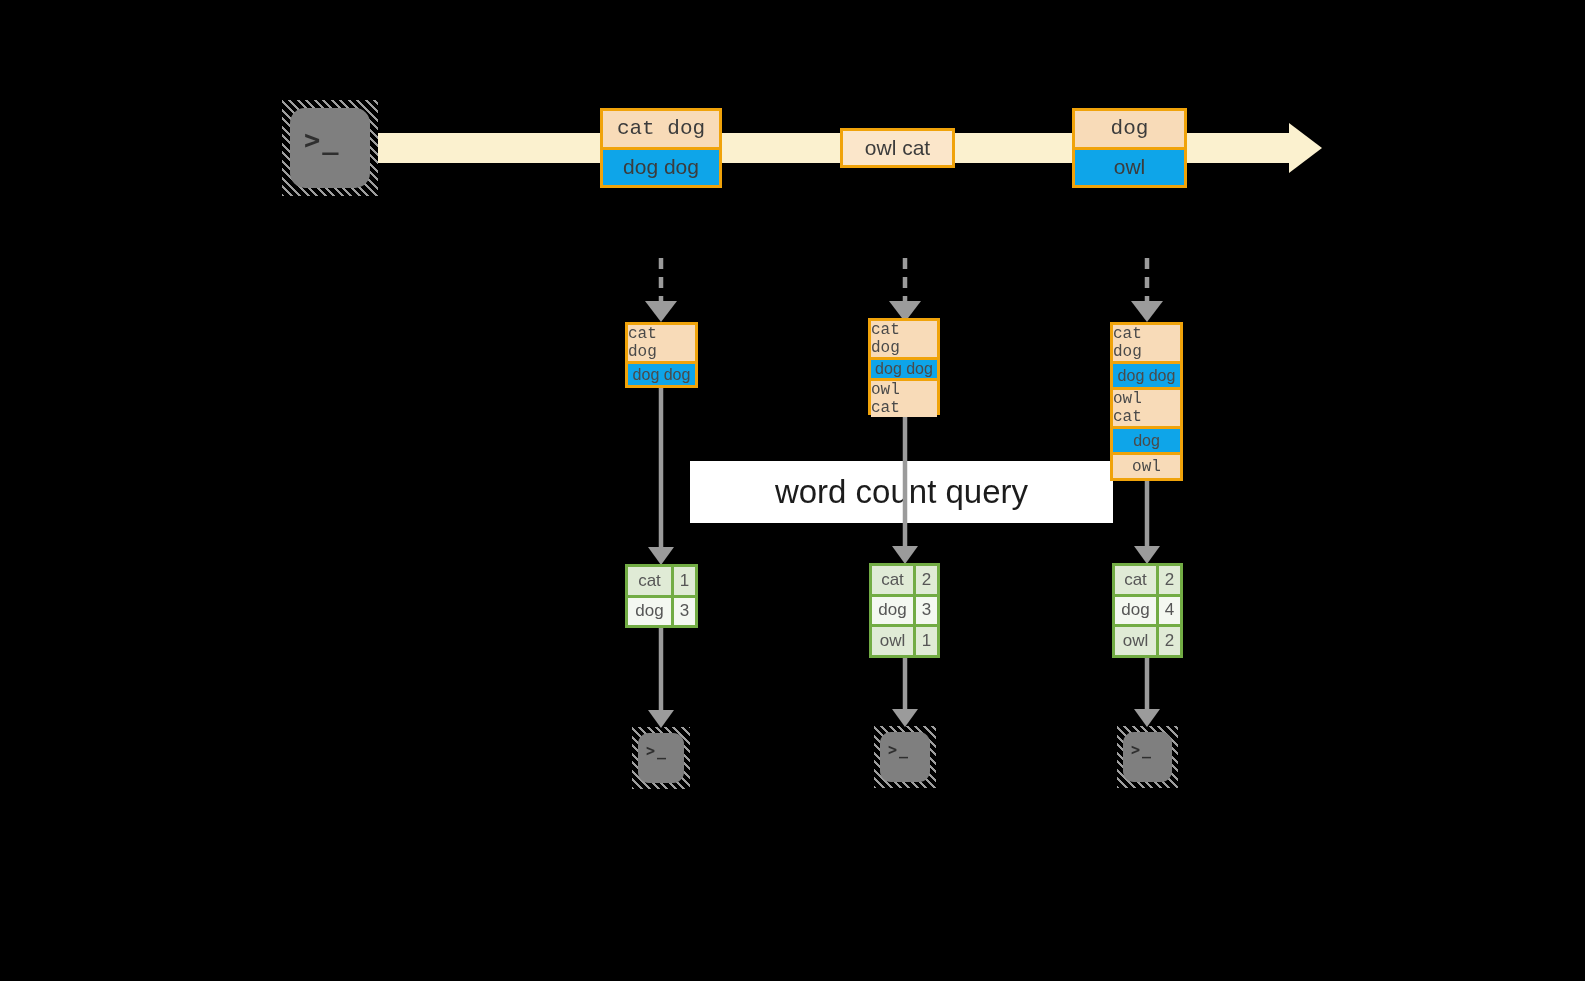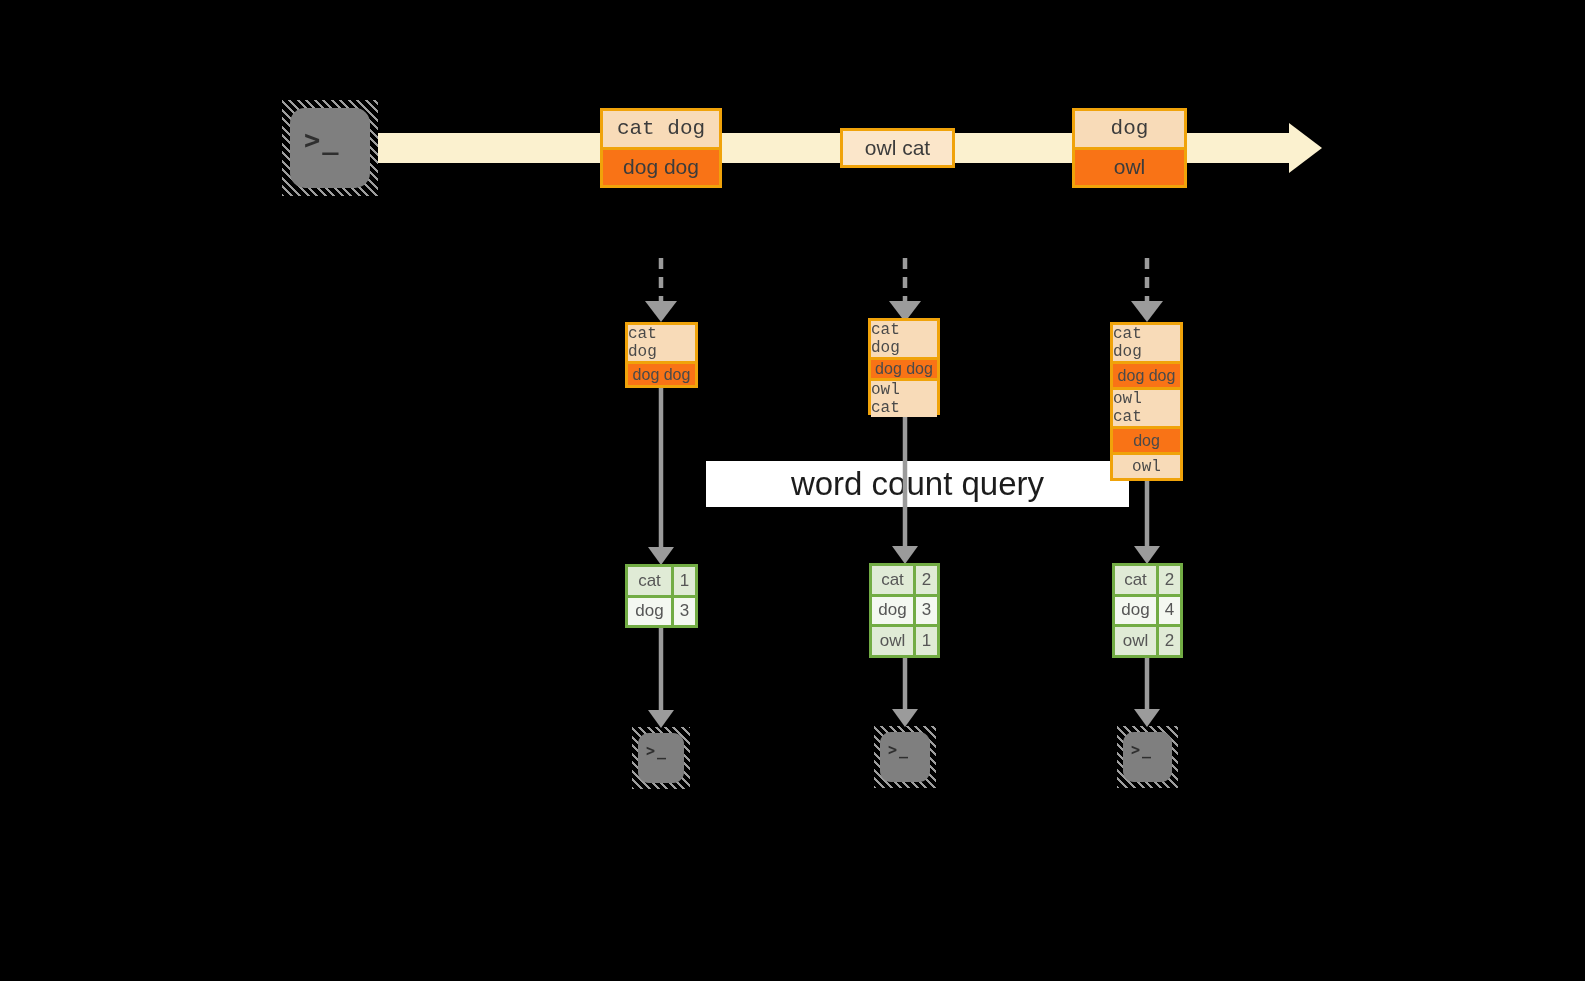--- a/index.html
+++ b/index.html
@@ -12,21 +12,21 @@
   .band-head{left:1289px;top:123px;width:0;height:0;z-index:0;
              border-top:25px solid transparent;border-bottom:25px solid transparent;
              border-left:33px solid #FBF1CF;}
 
   
   .obox{background:#F0A30A;padding:3px;display:flex;flex-direction:column;gap:3px;z-index:3;}
   .obox .cell{flex:1;display:flex;align-items:center;justify-content:center;color:#3C3C3C;}
   .msg .cell{font-size:21px;}
   .list .cell{font-size:16px;color:#4A4A4A;}
   .peach{background:#F8DBB8;font-family:Liberation Mono, monospace;}
-  .cream{background:#f97316;}
+  .cream{background:#0ea5e9;}
   .mid{background:#FBE6CA;}
 
   
   .gtable{background:#72AC44;padding:3px;display:grid;grid-template-columns:1fr 21px;
           grid-auto-rows:1fr;gap:3px;z-index:3;}
   .gtable .gcell{display:flex;align-items:center;justify-content:center;
                  font-size:17px;color:#565656;}
   .g1{background:#E0EBD6;}
   .g2{background:#F4F8F1;}
 
@@ -36,23 +36,23 @@
   .term-lg .term-inner{left:8px;top:8px;right:8px;bottom:8px;border-radius:15px;
                        padding:16px 0 0 14px;}
   .term-sm .term-inner{left:6px;top:6px;right:6px;bottom:6px;border-radius:11px;
                        padding:9px 0 0 8px;}
   .glyph{font-family:"DejaVu Sans Mono","Liberation Mono",monospace;font-weight:800;
          color:#2F2F2F;letter-spacing:2px;}
   .term-lg .glyph{font-size:27px;}
   .term-sm .glyph{font-size:15px;}
 
   
-  .query{left:690px;top:461px;width:423px;height:46px;background:#FFFFFF;z-index:1;
+  .query{left:690px;top:461px;width:423px;height:62px;background:#FFFFFF;z-index:1;
          display:flex;align-items:center;justify-content:center;
-         font-size:33px;color:#1C1C1C;margin-left:16px;}
+         font-size:33px;color:#1C1C1C;}
 
   svg.wires{position:absolute;left:0;top:0;z-index:2;pointer-events:none;}
   svg.wires line{stroke:#9B9B9B;stroke-width:4.5;}
   svg.wires polygon{fill:#9B9B9B;}
   .dashed{stroke-dasharray:11 8;}
 </style>
 </head>
 <body>
 
 <div class="stage">

